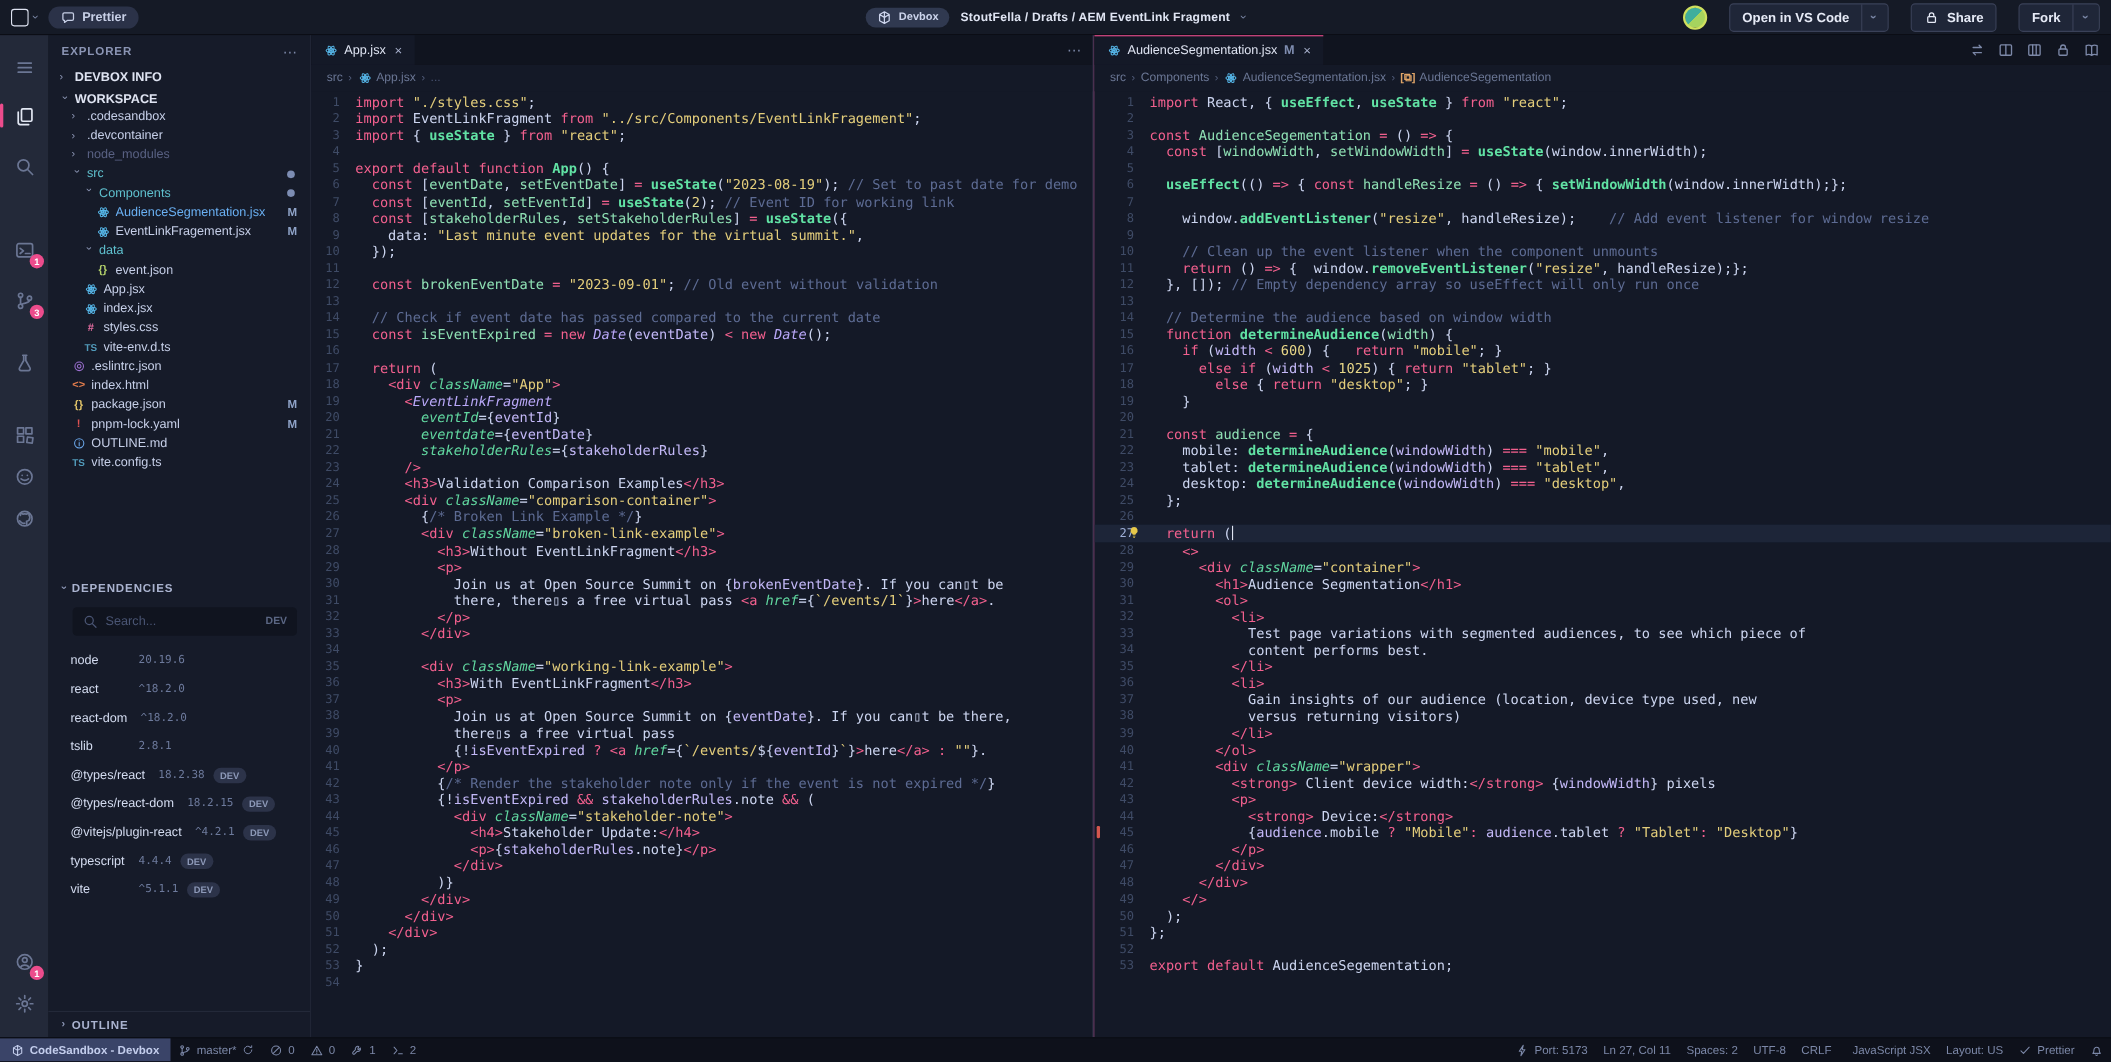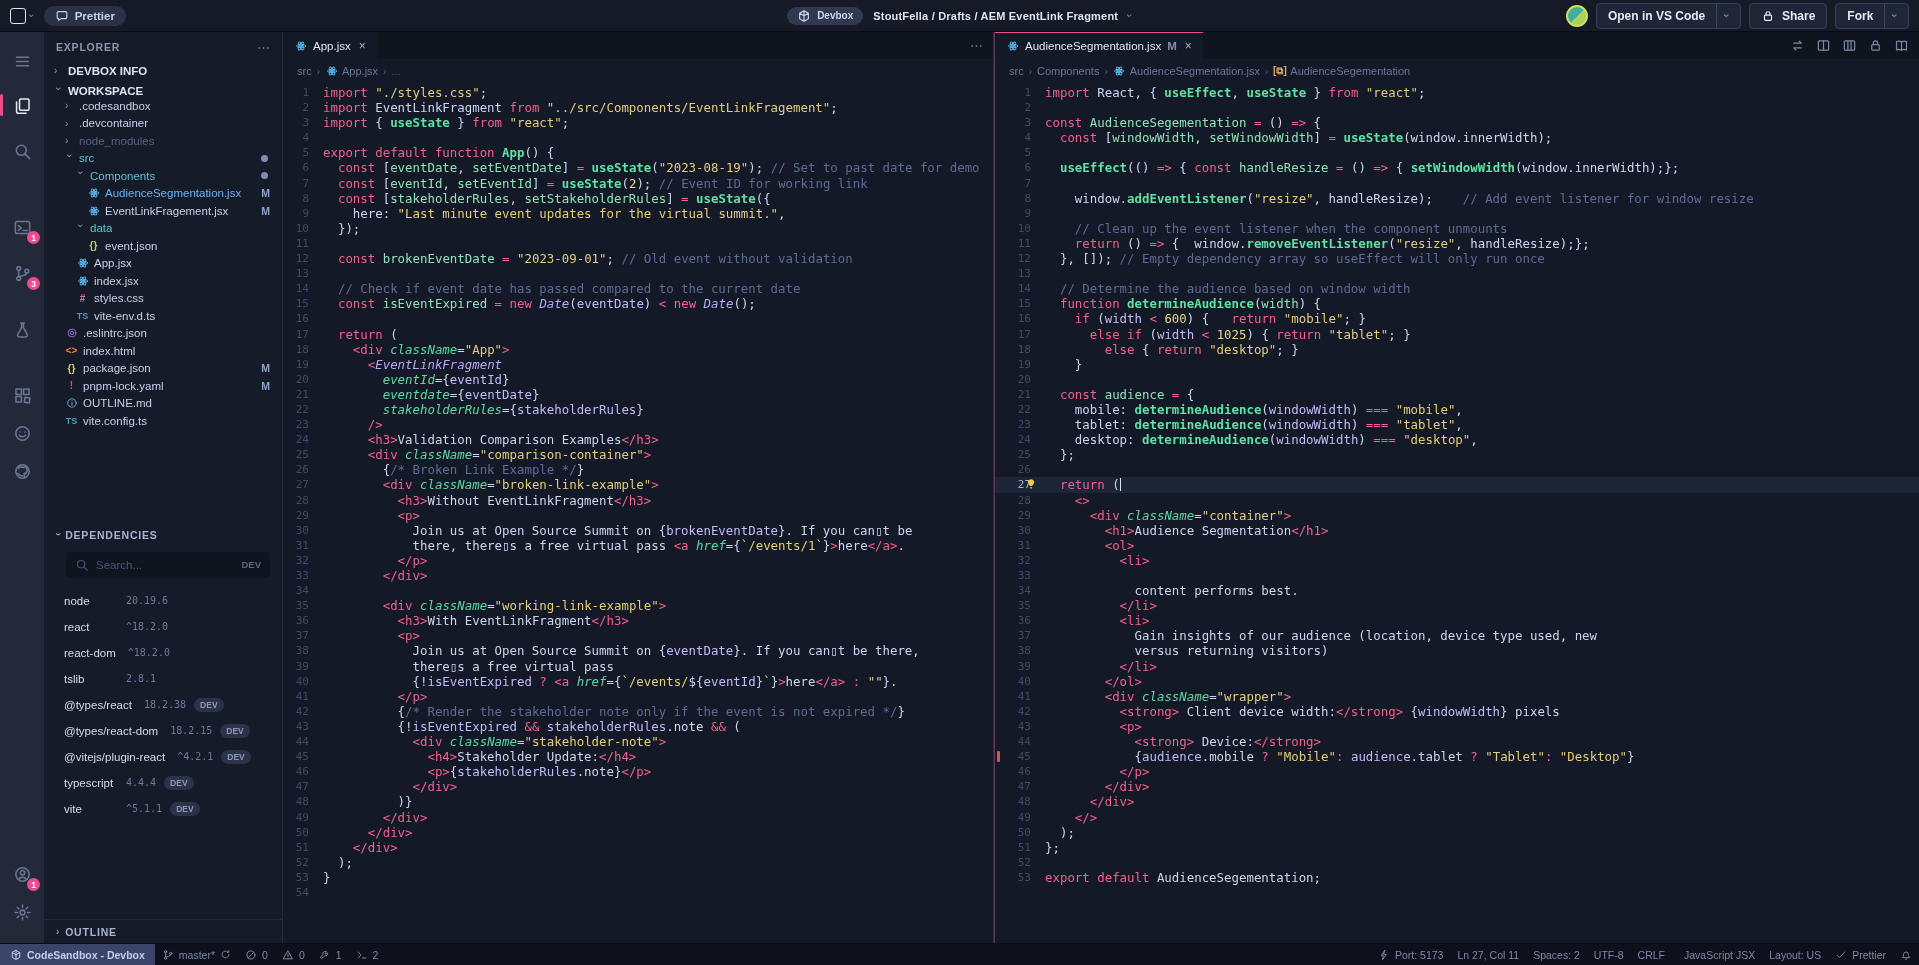--- a/index.html
+++ b/index.html
@@ -9,21 +9,21 @@
 
   
   .topbar{position:absolute;top:0;left:0;right:0;height:32px;background:#151a26;border-bottom:1px solid #0a0d14;display:flex;align-items:center;padding:0 10px;}
   .tb-left{display:flex;align-items:center;gap:10px;flex:1;}
   .logo-sq{width:16px;height:16px;border:1.8px solid #dfe4f2;border-radius:3px;}
   .chev{color:#7c88a8;font-size:11px;display:inline-block;transform:rotate(90deg);line-height:1;}
   .pill{display:flex;align-items:center;gap:6px;background:#2b3248;border-radius:12px;padding:3px 11px;font-size:11.5px;color:#c7cfe6;font-weight:700;}
   .tb-center{display:flex;align-items:center;gap:10px;justify-content:center;flex:2;}
   .devbox-pill{display:flex;align-items:center;gap:6px;background:#303950;border-radius:11px;padding:2px 10px;font-size:10px;font-weight:700;color:#cdd5ec;}
   .proj{font-size:11px;color:#dfe4f2;font-weight:700;letter-spacing:.2px;}
-  .tb-right{display:flex;align-items:center;gap:8px;flex:1;justify-content:flex-end;}
+  .tb-right{display:flex;align-items:center;gap:20px;flex:1;justify-content:flex-end;}
   .avatar{width:22px;height:22px;border-radius:50%;border:2px solid #cfe05e;background:linear-gradient(135deg,#3fae9c 0 50%,#a6d45e 50% 100%);}
   .btn{display:flex;align-items:center;gap:7px;background:#1f2638;border:1px solid #3a4158;border-radius:4px;height:26px;padding:0 11px;font-size:12px;font-weight:700;color:#e6eaf6;}
   .btn .seg{border-left:1px solid #3a4158;margin-left:4px;padding-left:8px;height:100%;display:flex;align-items:center;}
 
   
   .main{position:absolute;top:32px;bottom:22px;left:0;right:0;display:flex;}
 
   
   .actbar{width:44px;background:#232939;display:flex;flex-direction:column;align-items:center;padding:8px 0;gap:0;}
   .act{position:relative;width:30px;height:30px;display:flex;align-items:center;justify-content:center;color:#6b7694;}
@@ -512,21 +512,21 @@
           </div>
           <div class="code">
             <div class="cl"><span class="ln">1</span><span class="lc"><span class="tk-k">import </span><span class="tk-s">"./styles.css"</span><span class="tk-d">;</span></span></div>
             <div class="cl"><span class="ln">2</span><span class="lc"><span class="tk-k">import </span><span class="tk-d">EventLinkFragment </span><span class="tk-k">from </span><span class="tk-s">"../src/Components/EventLinkFragement"</span><span class="tk-d">;</span></span></div>
             <div class="cl"><span class="ln">3</span><span class="lc"><span class="tk-k">import </span><span class="tk-d">{ </span><span class="tk-f">useState</span><span class="tk-d"> } </span><span class="tk-k">from </span><span class="tk-s">"react"</span><span class="tk-d">;</span></span></div>
             <div class="cl"><span class="ln">4</span><span class="lc"></span></div>
             <div class="cl"><span class="ln">5</span><span class="lc"><span class="tk-k">export default function </span><span class="tk-f">App</span><span class="tk-d">() {</span></span></div>
             <div class="cl"><span class="ln">6</span><span class="lc"><span class="tk-d">  </span><span class="tk-k">const</span><span class="tk-d"> [</span><span class="tk-v">eventDate</span><span class="tk-d">, </span><span class="tk-v">setEventDate</span><span class="tk-d">] </span><span class="tk-k">=</span><span class="tk-d"> </span><span class="tk-f">useState</span><span class="tk-d">(</span><span class="tk-s">"2023-08-19"</span><span class="tk-d">); </span><span class="tk-c">// Set to past date for demo</span></span></div>
             <div class="cl"><span class="ln">7</span><span class="lc"><span class="tk-d">  </span><span class="tk-k">const</span><span class="tk-d"> [</span><span class="tk-v">eventId</span><span class="tk-d">, </span><span class="tk-v">setEventId</span><span class="tk-d">] </span><span class="tk-k">=</span><span class="tk-d"> </span><span class="tk-f">useState</span><span class="tk-d">(</span><span class="tk-n">2</span><span class="tk-d">); </span><span class="tk-c">// Event ID for working link</span></span></div>
             <div class="cl"><span class="ln">8</span><span class="lc"><span class="tk-d">  </span><span class="tk-k">const</span><span class="tk-d"> [</span><span class="tk-v">stakeholderRules</span><span class="tk-d">, </span><span class="tk-v">setStakeholderRules</span><span class="tk-d">] </span><span class="tk-k">=</span><span class="tk-d"> </span><span class="tk-f">useState</span><span class="tk-d">({</span></span></div>
-            <div class="cl"><span class="ln">9</span><span class="lc"><span class="tk-d">    here: </span><span class="tk-s">"Last minute event updates for the virtual summit."</span><span class="tk-d">,</span></span></div>
+            <div class="cl"><span class="ln">9</span><span class="lc"><span class="tk-d">    data: </span><span class="tk-s">"Last minute event updates for the virtual summit."</span><span class="tk-d">,</span></span></div>
             <div class="cl"><span class="ln">10</span><span class="lc"><span class="tk-d">  });</span></span></div>
             <div class="cl"><span class="ln">11</span><span class="lc"></span></div>
             <div class="cl"><span class="ln">12</span><span class="lc"><span class="tk-d">  </span><span class="tk-k">const</span><span class="tk-d"> </span><span class="tk-v">brokenEventDate</span><span class="tk-d"> </span><span class="tk-k">=</span><span class="tk-d"> </span><span class="tk-s">"2023-09-01"</span><span class="tk-d">; </span><span class="tk-c">// Old event without validation</span></span></div>
             <div class="cl"><span class="ln">13</span><span class="lc"></span></div>
             <div class="cl"><span class="ln">14</span><span class="lc"><span class="tk-d">  </span><span class="tk-c">// Check if event date has passed compared to the current date</span></span></div>
             <div class="cl"><span class="ln">15</span><span class="lc"><span class="tk-d">  </span><span class="tk-k">const</span><span class="tk-d"> </span><span class="tk-v">isEventExpired</span><span class="tk-d"> </span><span class="tk-k">=</span><span class="tk-d"> </span><span class="tk-k">new</span><span class="tk-d"> </span><span class="tk-j">Date</span><span class="tk-d">(</span><span class="tk-w">eventDate</span><span class="tk-d">) </span><span class="tk-k">&lt;</span><span class="tk-d"> </span><span class="tk-k">new</span><span class="tk-d"> </span><span class="tk-j">Date</span><span class="tk-d">();</span></span></div>
             <div class="cl"><span class="ln">16</span><span class="lc"></span></div>
             <div class="cl"><span class="ln">17</span><span class="lc"><span class="tk-d">  </span><span class="tk-k">return</span><span class="tk-d"> (</span></span></div>
             <div class="cl"><span class="ln">18</span><span class="lc"><span class="tk-d">    </span><span class="tk-k">&lt;div</span><span class="tk-d"> </span><span class="tk-a">className</span><span class="tk-d">=</span><span class="tk-s">"App"</span><span class="tk-k">&gt;</span></span></div>
             <div class="cl"><span class="ln">19</span><span class="lc"><span class="tk-d">      </span><span class="tk-k">&lt;</span><span class="tk-j">EventLinkFragment</span></span></div>
@@ -669,21 +669,21 @@
             <div class="cl"><span class="ln">25</span><span class="lc"><span class="tk-d">  };</span></span></div>
             <div class="cl"><span class="ln">26</span><span class="lc"></span></div>
             <div class="cl cur"><span class="ln">27</span><span class="bulb"><svg viewBox="0 0 16 16" fill="currentColor" style="width: 12px; height: 12px;">
                   <path d="M8 1.5a4.3 4.3 0 00-2.5 7.8c.5.4.8 1 .8 1.5h3.4c0-.5.3-1.1.8-1.5A4.3 4.3 0 008 1.5zM6.5 12h3v1h-3zM7 14h2v.8H7z"></path>
                 </svg></span><span class="lc"><span class="tk-d">  </span><span class="tk-k">return</span><span class="tk-d"> (</span><span class="cursor"></span></span></div>
             <div class="cl"><span class="ln">28</span><span class="lc"><span class="tk-d">    </span><span class="tk-k">&lt;&gt;</span></span></div>
             <div class="cl"><span class="ln">29</span><span class="lc"><span class="tk-d">      </span><span class="tk-k">&lt;div</span><span class="tk-d"> </span><span class="tk-a">className</span><span class="tk-d">=</span><span class="tk-s">"container"</span><span class="tk-k">&gt;</span></span></div>
             <div class="cl"><span class="ln">30</span><span class="lc"><span class="tk-d">        </span><span class="tk-k">&lt;h1&gt;</span><span class="tk-d">Audience Segmentation</span><span class="tk-k">&lt;/h1&gt;</span></span></div>
             <div class="cl"><span class="ln">31</span><span class="lc"><span class="tk-d">        </span><span class="tk-k">&lt;ol&gt;</span></span></div>
             <div class="cl"><span class="ln">32</span><span class="lc"><span class="tk-d">          </span><span class="tk-k">&lt;li&gt;</span></span></div>
-            <div class="cl"><span class="ln">33</span></div>
+            <div class="cl"><span class="ln">33</span><span class="lc"><span class="tk-d">            Test page variations with segmented audiences, to see which piece of</span></span></div>
             <div class="cl"><span class="ln">34</span><span class="lc"><span class="tk-d">            content performs best.</span></span></div>
             <div class="cl"><span class="ln">35</span><span class="lc"><span class="tk-d">          </span><span class="tk-k">&lt;/li&gt;</span></span></div>
             <div class="cl"><span class="ln">36</span><span class="lc"><span class="tk-d">          </span><span class="tk-k">&lt;li&gt;</span></span></div>
             <div class="cl"><span class="ln">37</span><span class="lc"><span class="tk-d">            Gain insights of our audience (location, device type used, new</span></span></div>
             <div class="cl"><span class="ln">38</span><span class="lc"><span class="tk-d">            versus returning visitors)</span></span></div>
             <div class="cl"><span class="ln">39</span><span class="lc"><span class="tk-d">          </span><span class="tk-k">&lt;/li&gt;</span></span></div>
             <div class="cl"><span class="ln">40</span><span class="lc"><span class="tk-d">        </span><span class="tk-k">&lt;/ol&gt;</span></span></div>
             <div class="cl"><span class="ln">41</span><span class="lc"><span class="tk-d">        </span><span class="tk-k">&lt;div</span><span class="tk-d"> </span><span class="tk-a">className</span><span class="tk-d">=</span><span class="tk-s">"wrapper"</span><span class="tk-k">&gt;</span></span></div>
             <div class="cl"><span class="ln">42</span><span class="lc"><span class="tk-d">          </span><span class="tk-k">&lt;strong&gt;</span><span class="tk-d"> Client device width:</span><span class="tk-k">&lt;/strong&gt;</span><span class="tk-d"> {</span><span class="tk-w">windowWidth</span><span class="tk-d">} pixels</span></span></div>
             <div class="cl"><span class="ln">43</span><span class="lc"><span class="tk-d">          </span><span class="tk-k">&lt;p&gt;</span></span></div>

